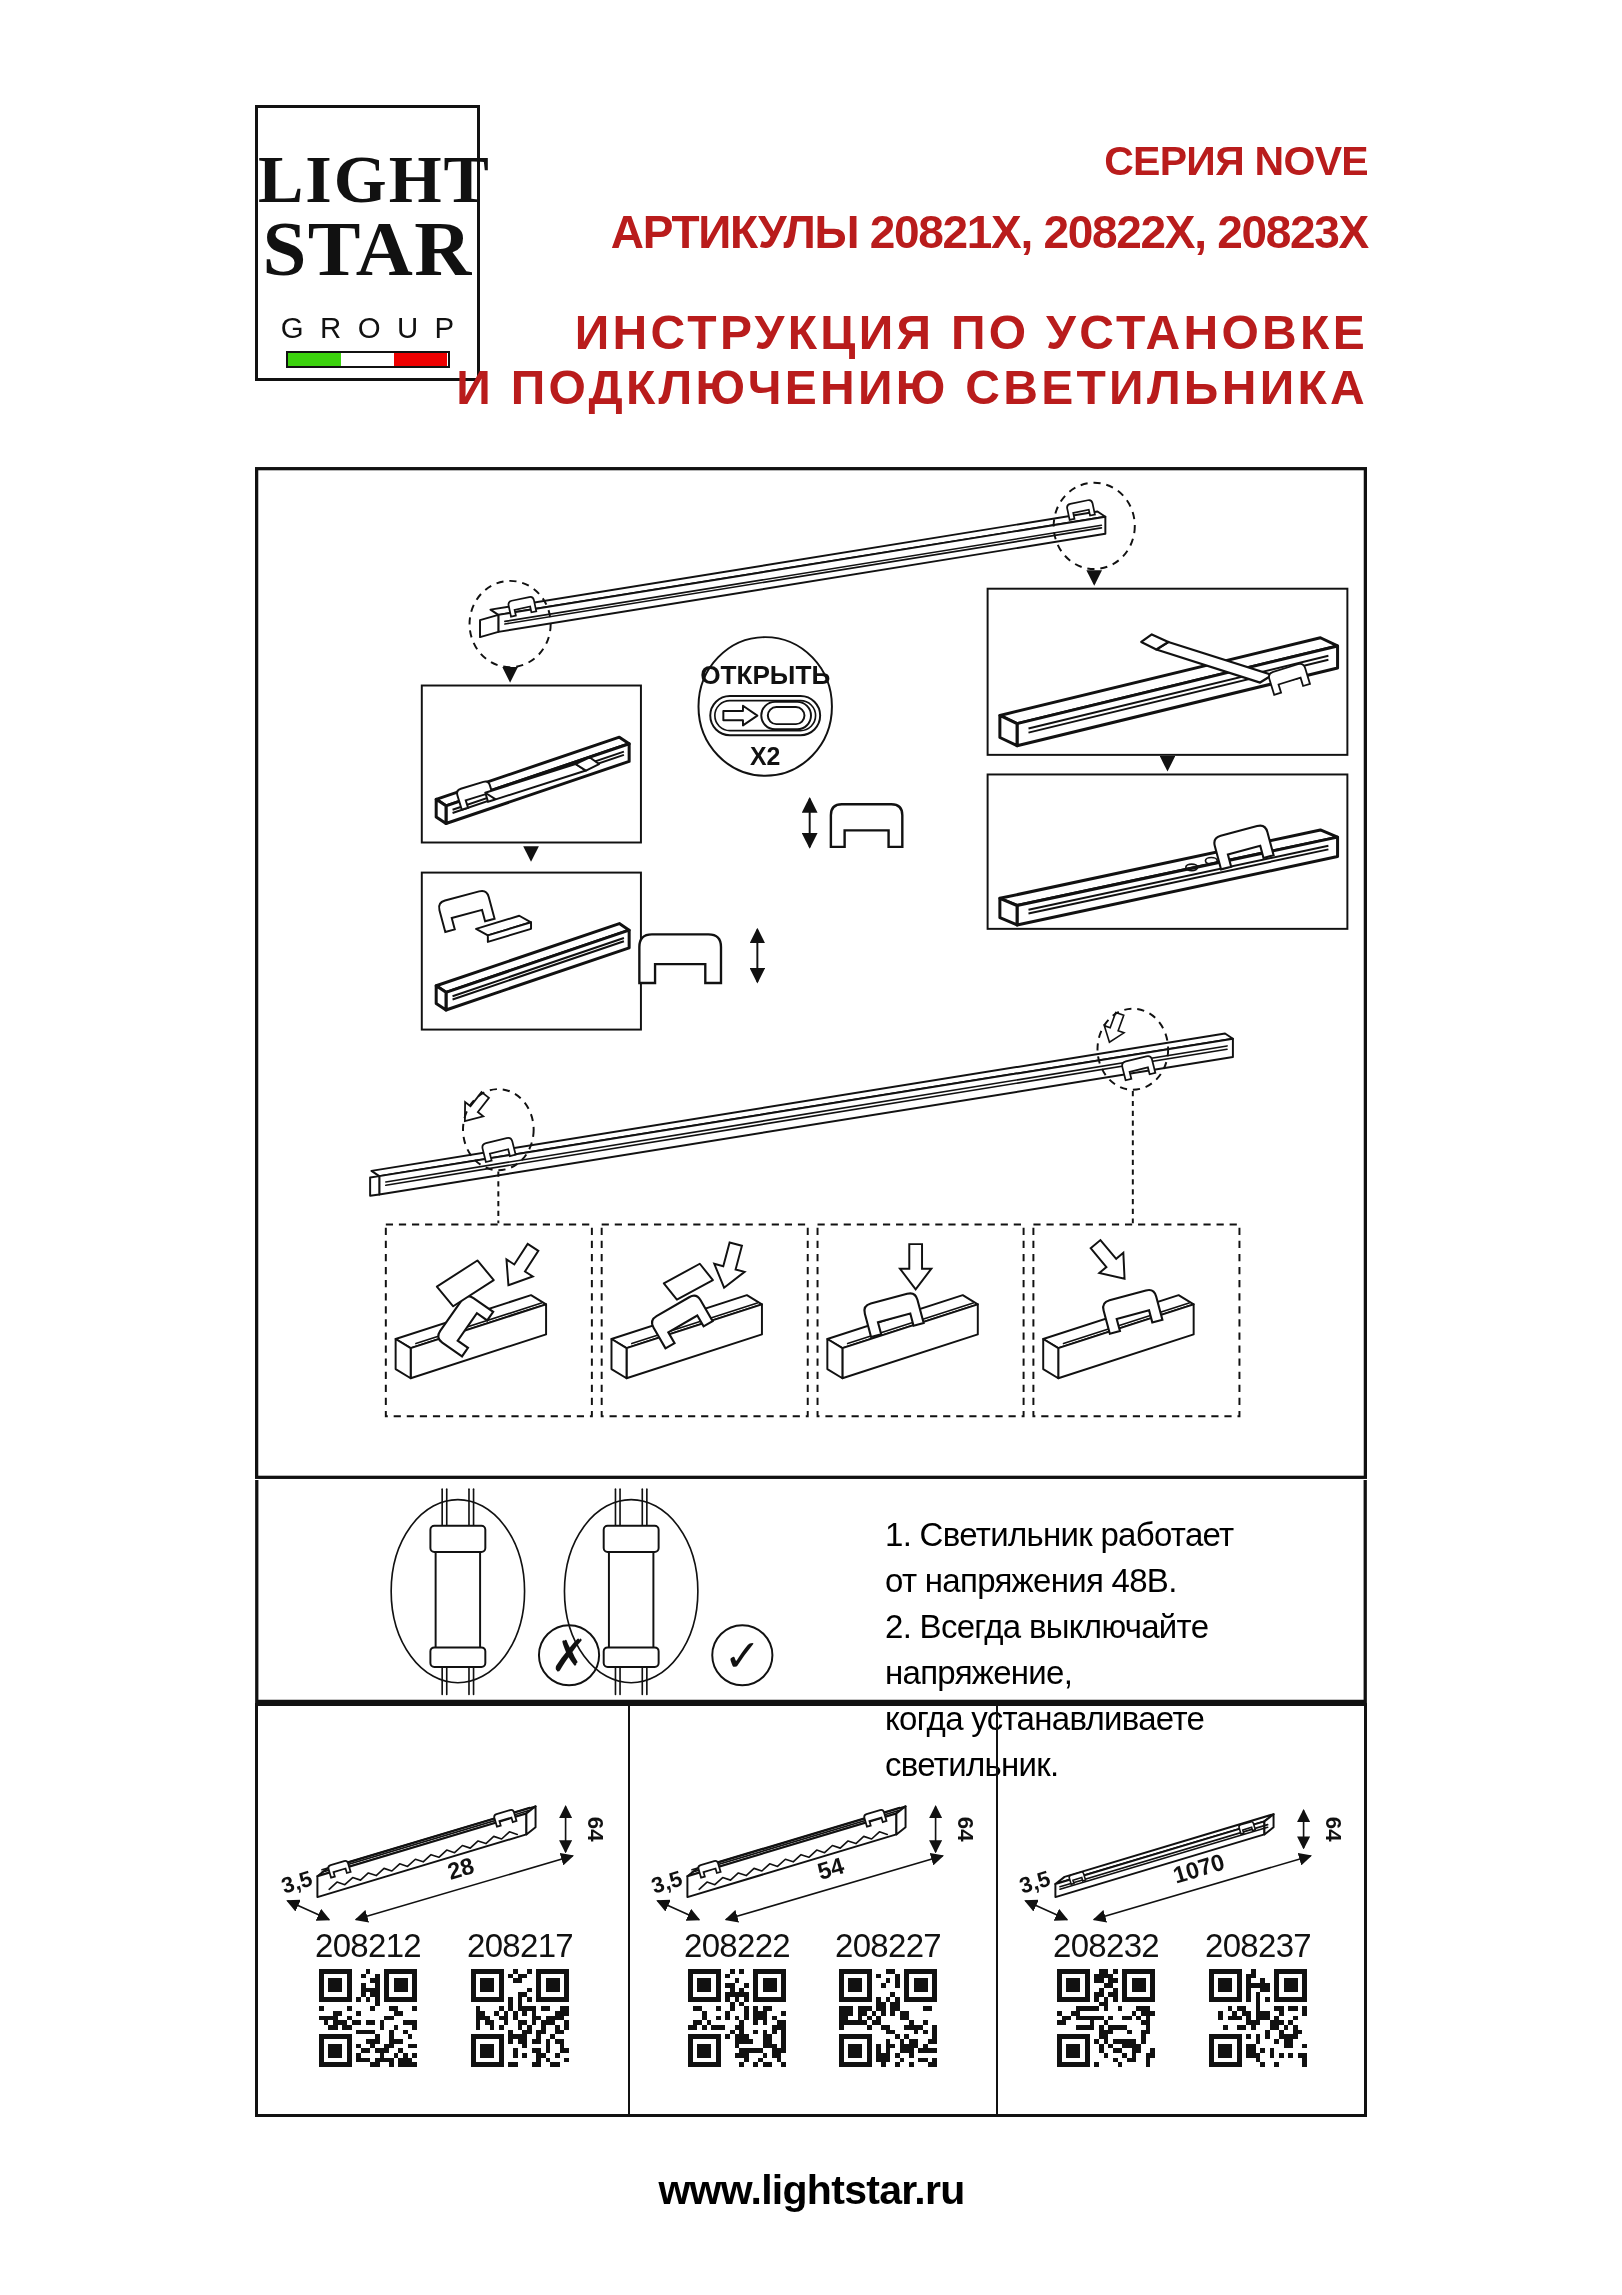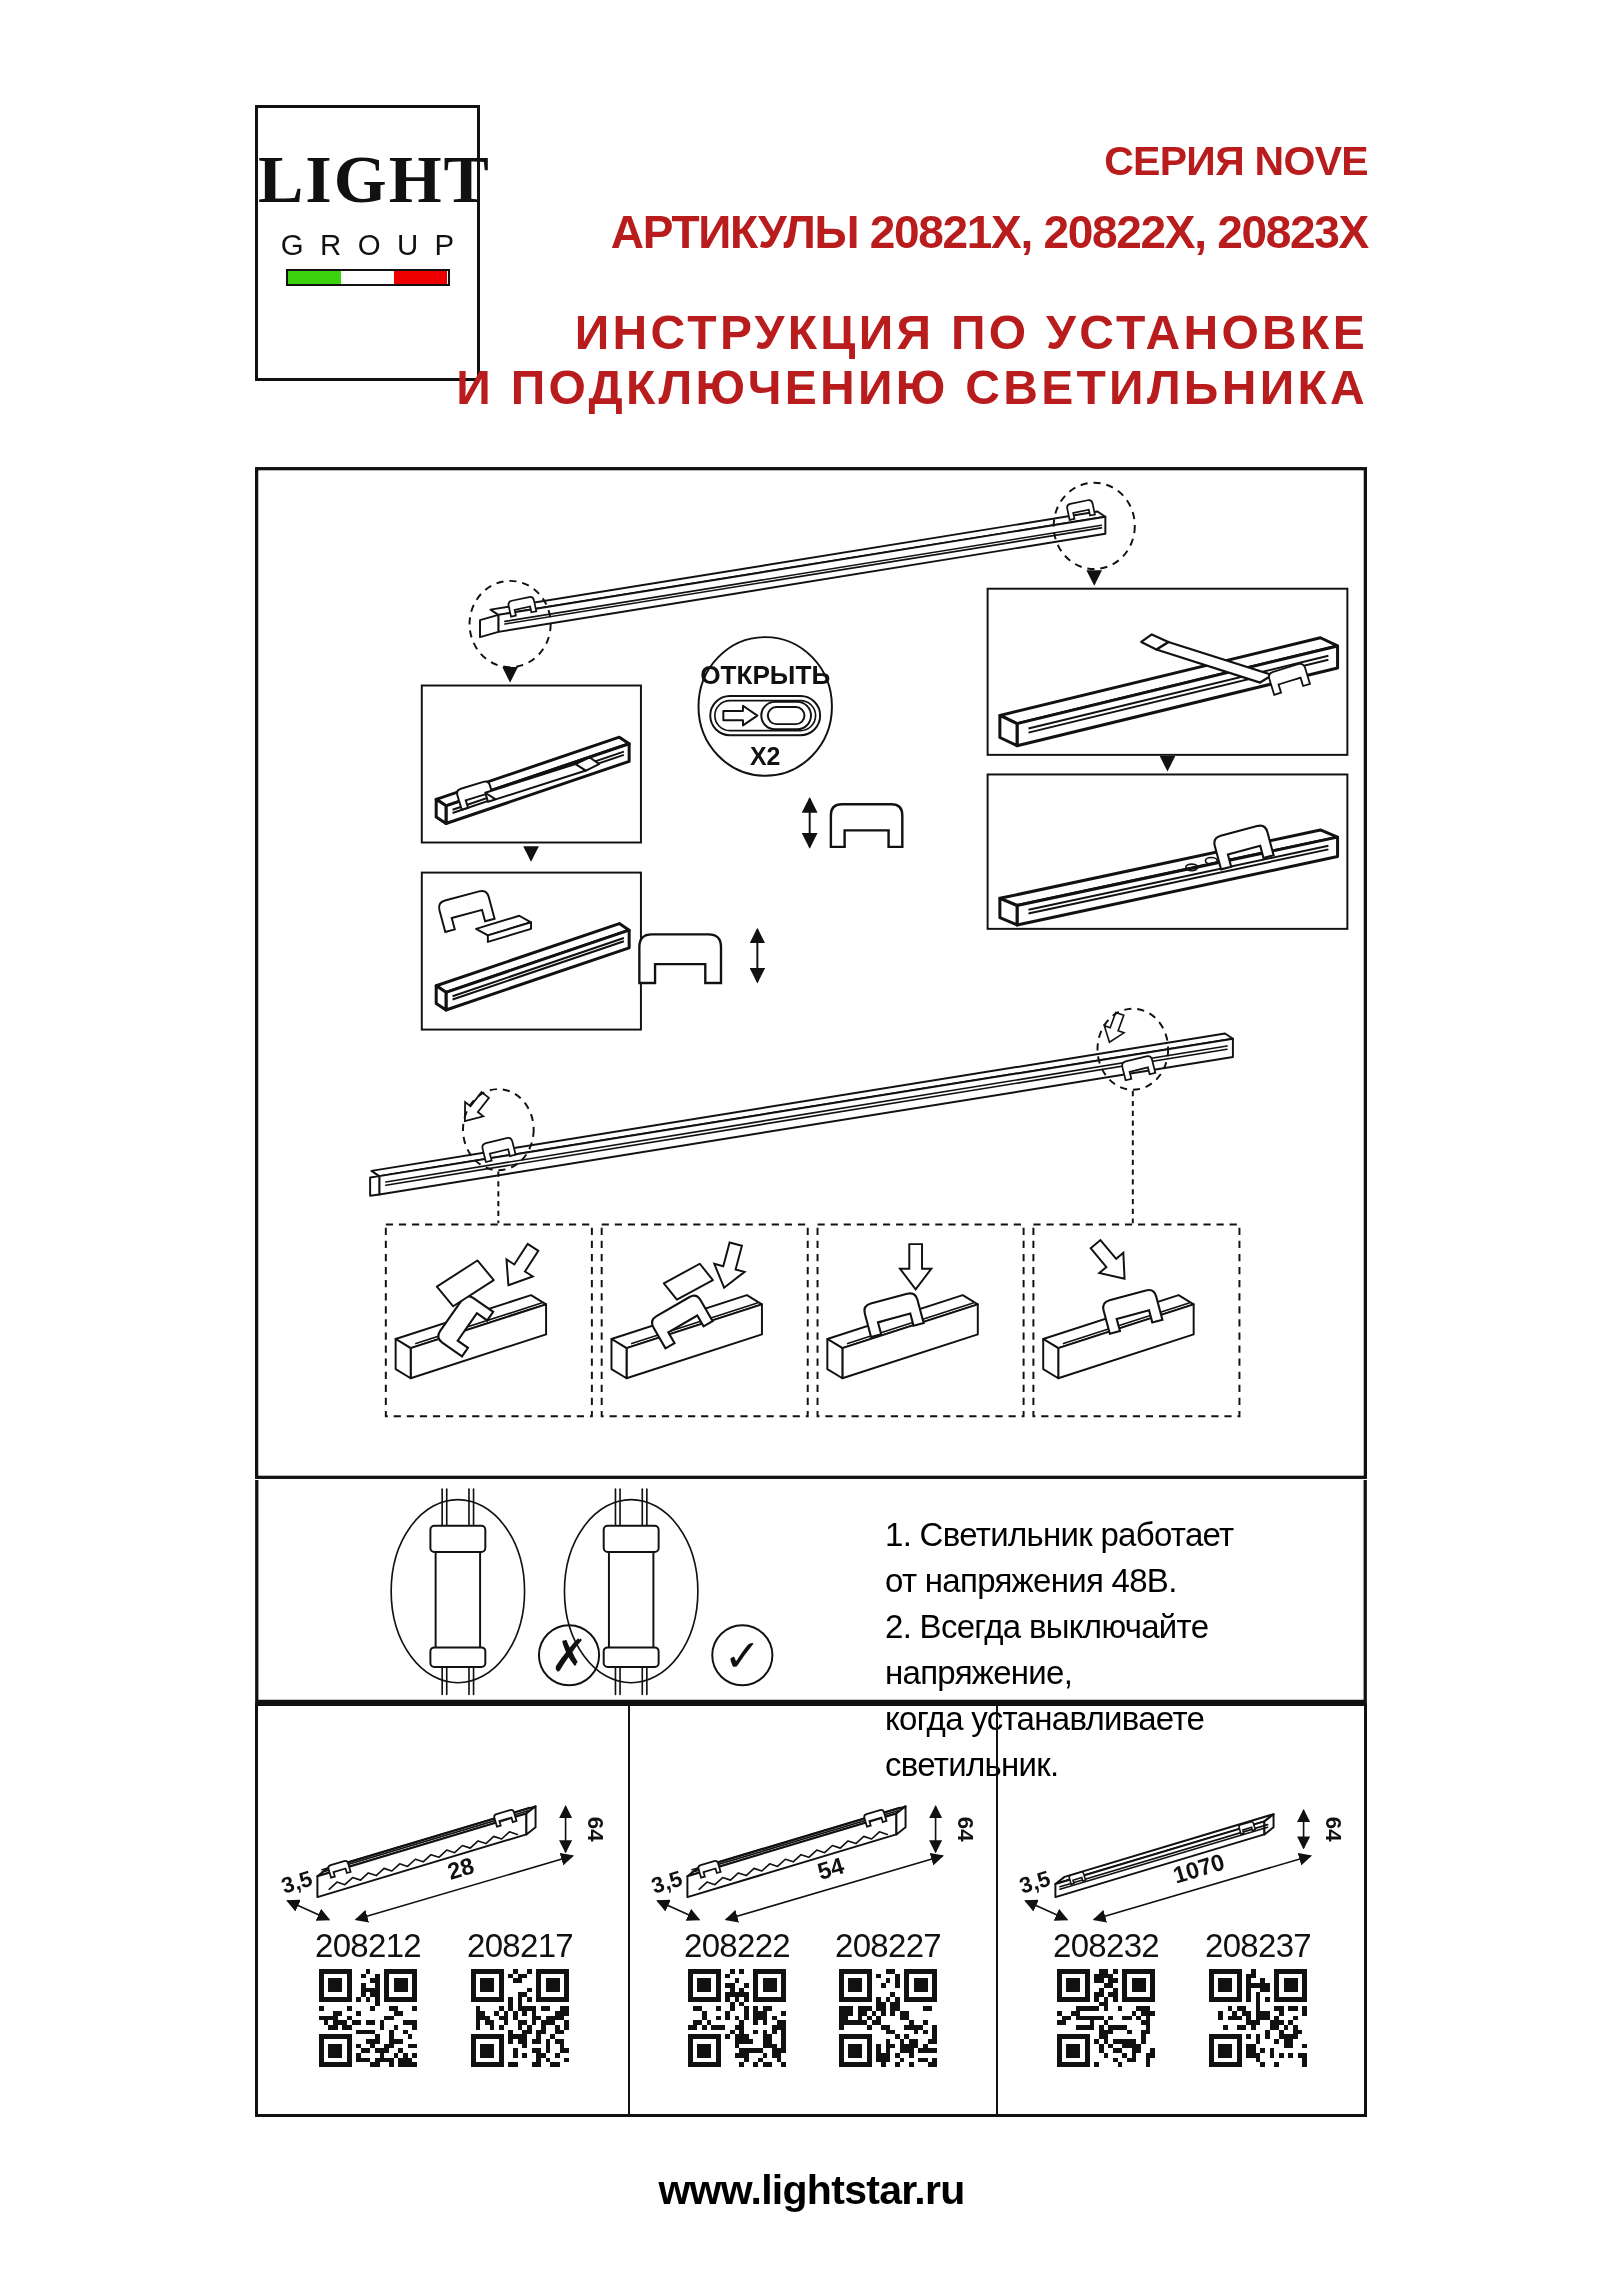--- a/index.html
+++ b/index.html
@@ -7,21 +7,21 @@
   #page{position:relative;width:1623px;height:2295px;background:#fff;
         font-family:"Liberation Sans","DejaVu Sans",sans-serif;color:#111;overflow:hidden;}
   .abs{position:absolute;}
 
   
   #logo{left:255px;top:105px;width:225px;height:276px;border:3.9px solid #111;text-align:center;}
   #logo .w1{font-family:"Liberation Serif","DejaVu Serif",serif;font-weight:bold;
             font-size:68px;line-height:1;margin-top:37px;letter-spacing:2px;}
   #logo .w2{font-family:"Liberation Serif","DejaVu Serif",serif;font-weight:bold;
             font-size:79px;line-height:0.92;letter-spacing:1.3px;}
-  #logo .w3{font-size:29.4px;letter-spacing:16.4px;padding-left:16.4px;margin-top:17px;line-height:1;}
+  #logo .w3{font-size:29.4px;letter-spacing:16.4px;padding-left:16.4px;margin-top:27px;line-height:1;}
   #flag{width:164px;height:17px;border:2.6px solid #111;margin:9.2px auto 0 auto;display:flex;}
   #flag div{flex:1;}
 
   .ttl{right:255px;text-align:right;font-weight:bold;white-space:nowrap;color:#b91c1c;margin-top:35px;}
   #t-series   {top:103px;font-size:41px;letter-spacing:-0.7px;}
   #t-articles {top:170px;font-size:46px;letter-spacing:-1.3px;text-align:right;}
   #t-instr1   {top:270px;font-size:48px;letter-spacing:3.3px;}
   #t-instr2   {top:325px;font-size:48px;letter-spacing:3.3px;}
 
   
@@ -51,20 +51,21 @@
   svg .da{fill:none;stroke:#111;stroke-width:3;stroke-dasharray:8 7;}
   svg .t{font-family:"Liberation Sans","DejaVu Sans",sans-serif;font-weight:bold;fill:#111;}
 </style>
 </head>
 <body>
 
 <div id="page">
 
   <div id="logo" class="abs">
     <div class="w1">LIGHT</div>
+    <div class="w2">STAR</div>
     <div class="w3">GROUP</div>
     <div id="flag">
       <div style="background: rgb(59, 210, 13);"></div>
       <div style="background: rgb(255, 255, 255);"></div>
       <div style="background: rgb(238, 0, 0);"></div>
     </div>
   </div>
 
   <div id="t-series" class="abs ttl">СЕРИЯ NOVE</div>
   <div id="t-articles" class="abs ttl">АРТИКУЛЫ 20821X, 20822X, 20823X</div>

